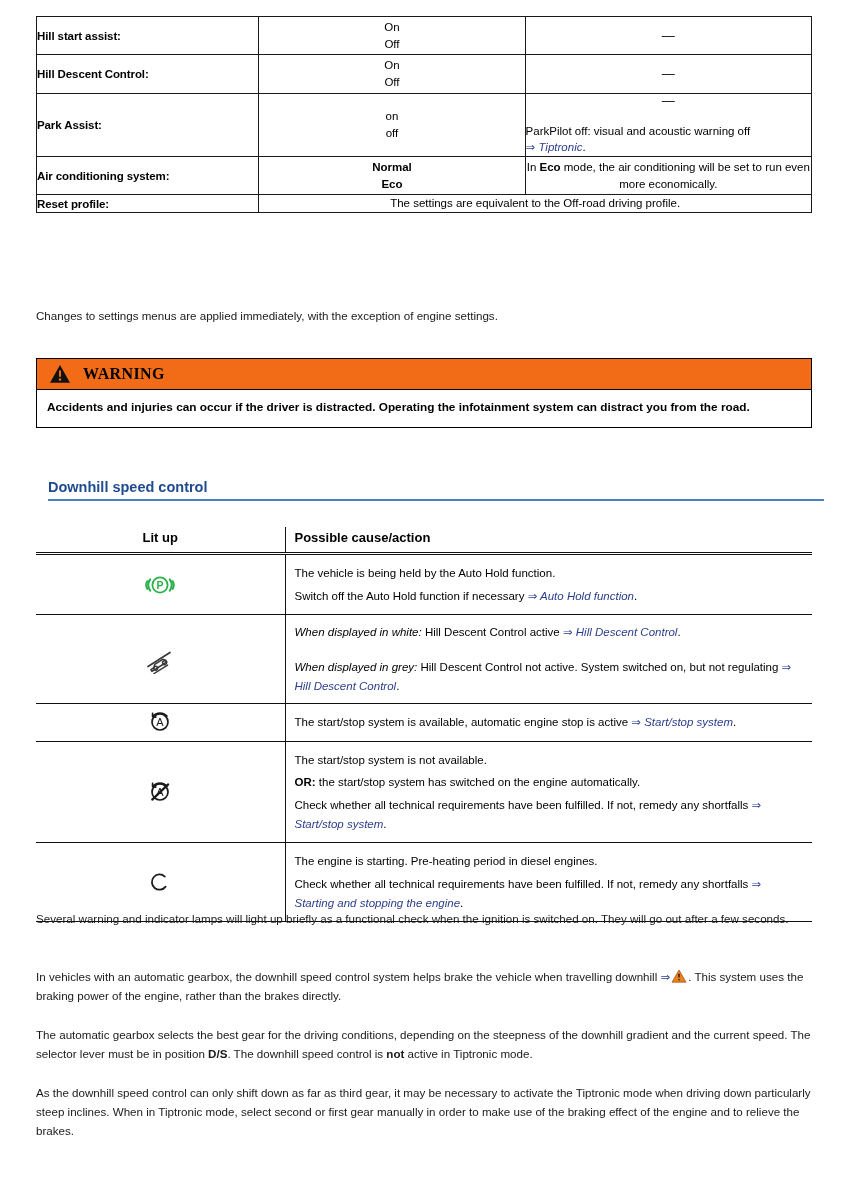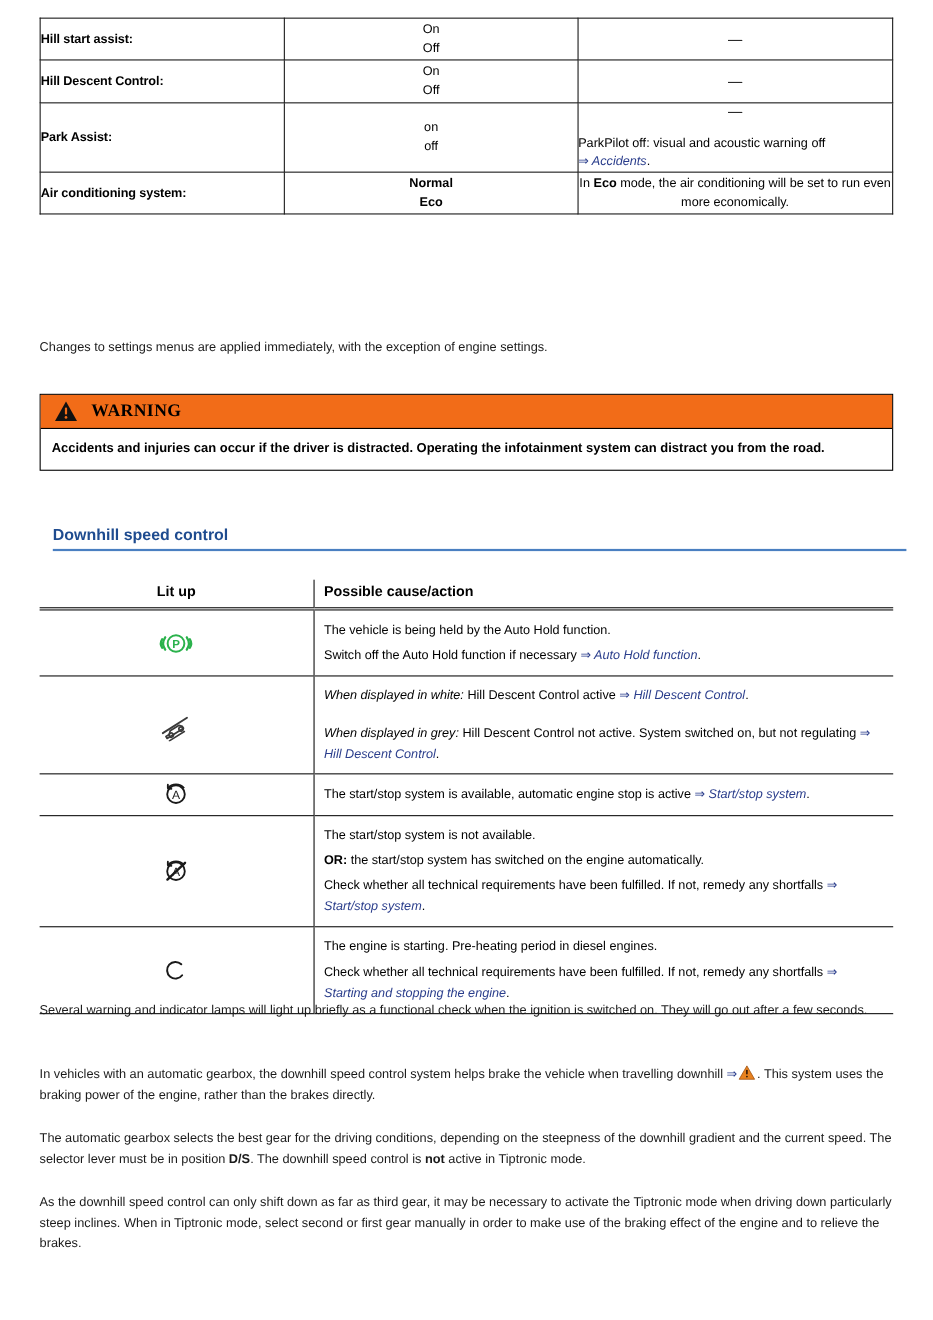--- a/index.html
+++ b/index.html
@@ -220,30 +220,34 @@
           </td>
         </tr>
         <tr>
           <td class="cell-label">Park Assist:</td>
           <td class="cell-values">
             <span class="v">on</span>
             <span class="v">off</span>
           </td>
           <td class="cell-notes">
             <div class="dash" style="margin-bottom: 16px;">—</div>
-            <div style="text-align: left;"><span>ParkPilot off: visual and acoustic warning off</span><br><span class="arrow">⇒</span><span class="xref"> Accidents</span><span>.</span></div>
+            <div style="text-align: left;"><span>ParkPilot off: visual and acoustic warning off</span><br><span class="arrow">⇒</span><span class="xref"> Tiptronic</span><span>.</span></div>
           </td>
         </tr>
         <tr>
           <td class="cell-label">Air conditioning system:</td>
           <td class="cell-values">
             <span class="v bold">Normal</span>
             <span class="v bold">Eco</span>
           </td>
           <td class="cell-notes"><span>In </span><span class="b">Eco</span><span> mode, the air conditioning will be set to run even more economically.</span></td>
+        </tr>
+        <tr>
+          <td class="cell-label">Reset profile:</td>
+          <td colspan="2" class="cell-notes">The settings are equivalent to the Off-road driving profile.</td>
         </tr>
       </tbody>
   </table>
 
   <div class="para" style="top:307px;">Changes to settings menus are applied immediately, with the exception of engine settings.</div>
 
   <div class="warning-box">
     <div class="warning-header">
       <svg class="warning-tri" viewBox="0 0 24 22">
         <path d="M12 1.2 L23 20.6 L1 20.6 Z" fill="#111111"></path>

